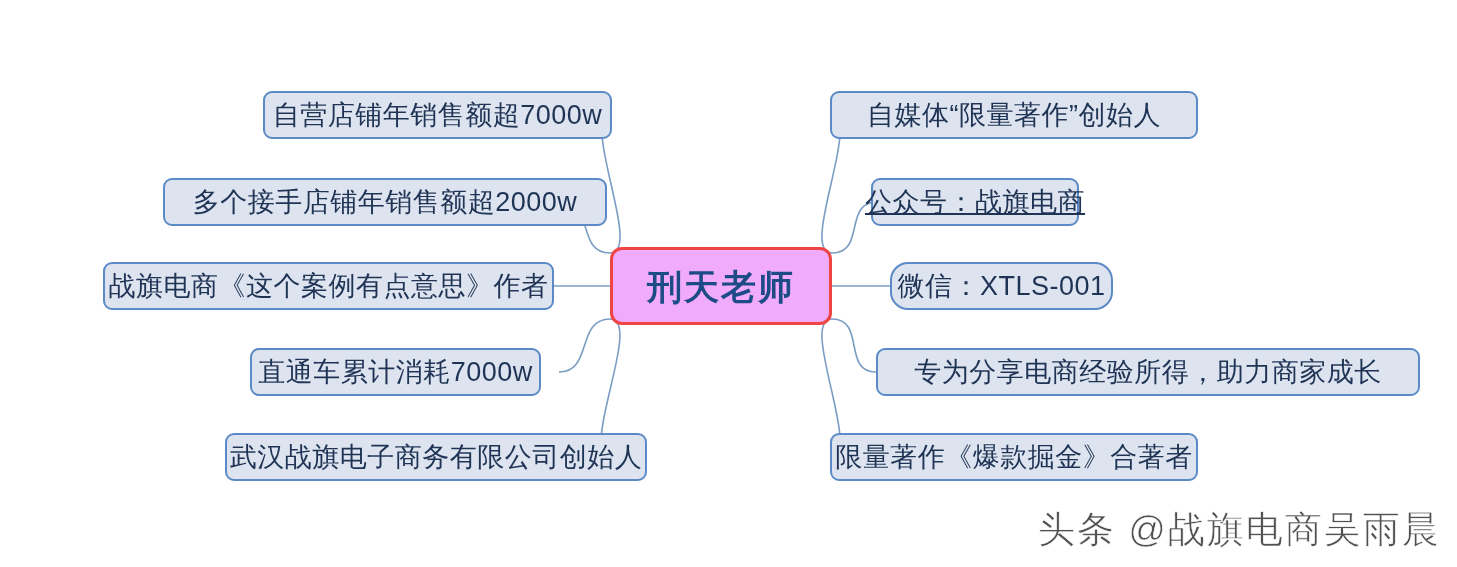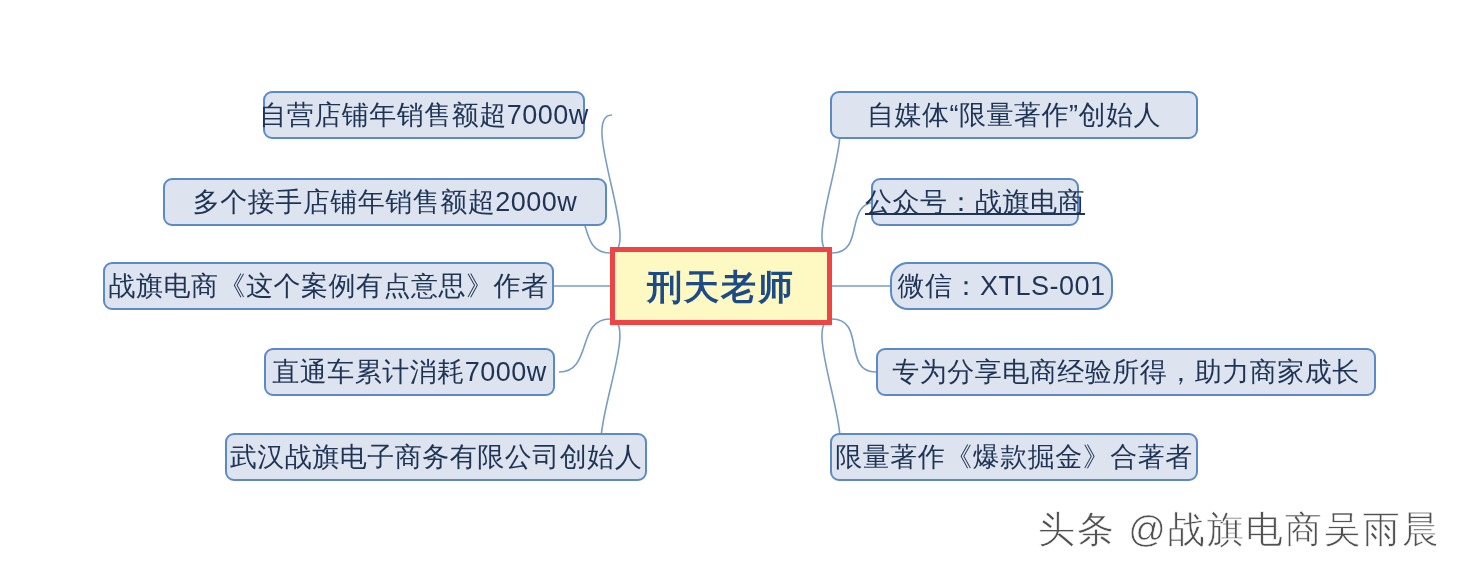--- a/index.html
+++ b/index.html
@@ -34,23 +34,23 @@
     color: #1f3355;
     font-size: 27px;
     line-height: 1;
     display: flex;
     align-items: center;
     justify-content: center;
     white-space: nowrap;
     letter-spacing: 0.5px;
   }
   .node.center {
-    background: #fef9c3;
-    border: 5px solid #ef4444;
-    border-radius: 0;
+    background: #f0abfc;
+    border: 3px solid #ef4444;
+    border-radius: 12px;
     font-size: 35px;
     font-weight: bold;
     color: #1d4b86;
     letter-spacing: 2px;
   }
   .node-label {
     display: block;
   }
   #watermark {
     position: absolute;
@@ -80,45 +80,45 @@
       <path d="M 877 202 C 843 202, 866 253, 832 253" fill="none" stroke="#7b9dc4" stroke-width="1.6"></path>
       <path d="M 890 286 C 856 286, 866 286, 832 286" fill="none" stroke="#7b9dc4" stroke-width="1.6"></path>
       <path d="M 876 372 C 842 372, 866 319, 832 319" fill="none" stroke="#7b9dc4" stroke-width="1.6"></path>
       <path d="M 830 457 C 864 457, 798 319, 832 319" fill="none" stroke="#7b9dc4" stroke-width="1.6"></path>
     </svg>
 
   <div id="nodes">
       <div class="node center" style="left: 610px; top: 247px; width: 222px; height: 78px;">
         <span class="node-label">刑天老师</span>
       </div>
-      <div class="node" style="left: 263px; top: 91px; width: 322px; height: 48px;">
+      <div class="node" style="left: 263px; top: 91px; width: 349px; height: 48px;">
         <span class="node-label">自营店铺年销售额超7000w</span>
       </div>
       <div class="node" style="left: 163px; top: 178px; width: 444px; height: 48px;">
         <span class="node-label">多个接手店铺年销售额超2000w</span>
       </div>
       <div class="node" style="left: 103px; top: 262px; width: 451px; height: 48px;">
         <span class="node-label">战旗电商《这个案例有点意思》作者</span>
       </div>
-      <div class="node" style="left: 264px; top: 348px; width: 291px; height: 48px;">
+      <div class="node" style="left: 250px; top: 348px; width: 291px; height: 48px;">
         <span class="node-label">直通车累计消耗7000w</span>
       </div>
       <div class="node" style="left: 189px; top: 433px; width: 422px; height: 48px; margin-left: 36px;">
         <span class="node-label">武汉战旗电子商务有限公司创始人</span>
       </div>
       <div class="node" style="left: 830px; top: 91px; width: 368px; height: 48px;">
         <span class="node-label">自媒体“限量著作”创始人</span>
       </div>
       <div class="node" style="left: 871px; top: 178px; width: 208px; height: 48px; text-decoration: underline;">
         <span class="node-label">公众号：战旗电商</span>
       </div>
       <div class="node" style="left: 890px; top: 262px; width: 223px; height: 48px; border-radius: 18px;">
         <span class="node-label">微信：XTLS-001</span>
       </div>
-      <div class="node" style="left: 876px; top: 348px; width: 500px; height: 48px;">
+      <div class="node" style="left: 876px; top: 348px; width: 544px; height: 48px;">
         <span class="node-label">专为分享电商经验所得，助力商家成长</span>
       </div>
       <div class="node" style="left: 830px; top: 433px; width: 368px; height: 48px;">
         <span class="node-label">限量著作《爆款掘金》合著者</span>
       </div>
     </div>
 
   <div id="watermark">头条 @战旗电商吴雨晨</div>
 
 </div>

